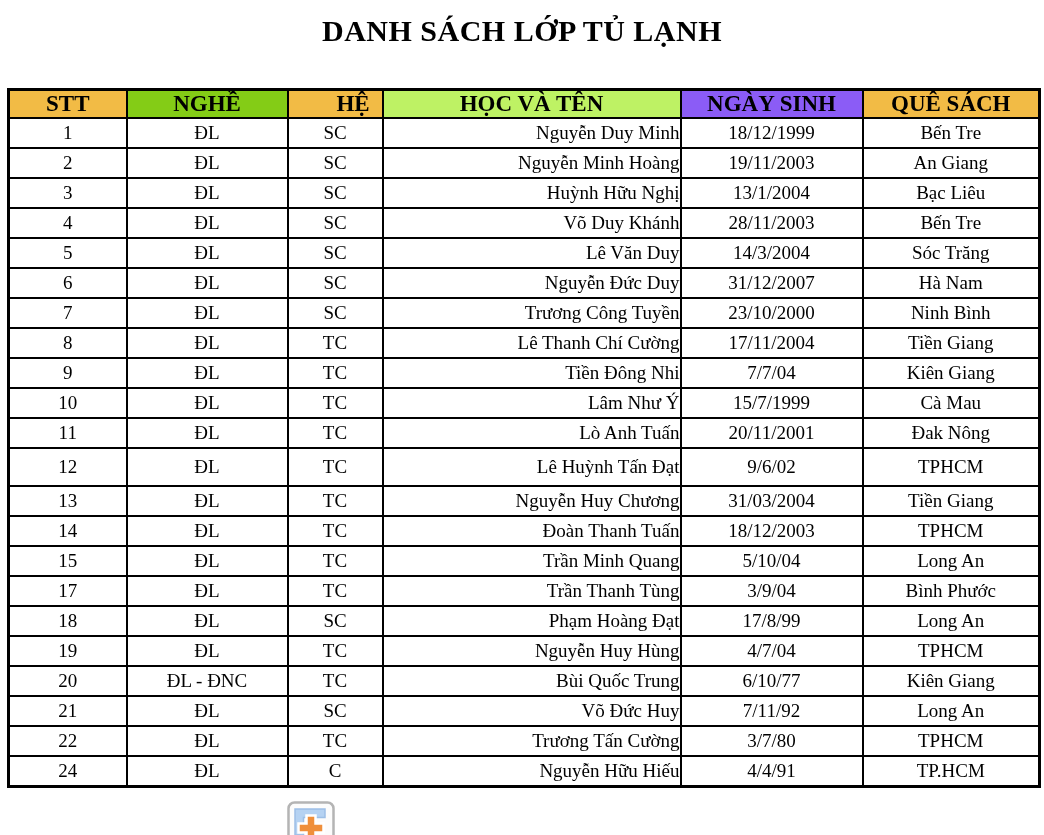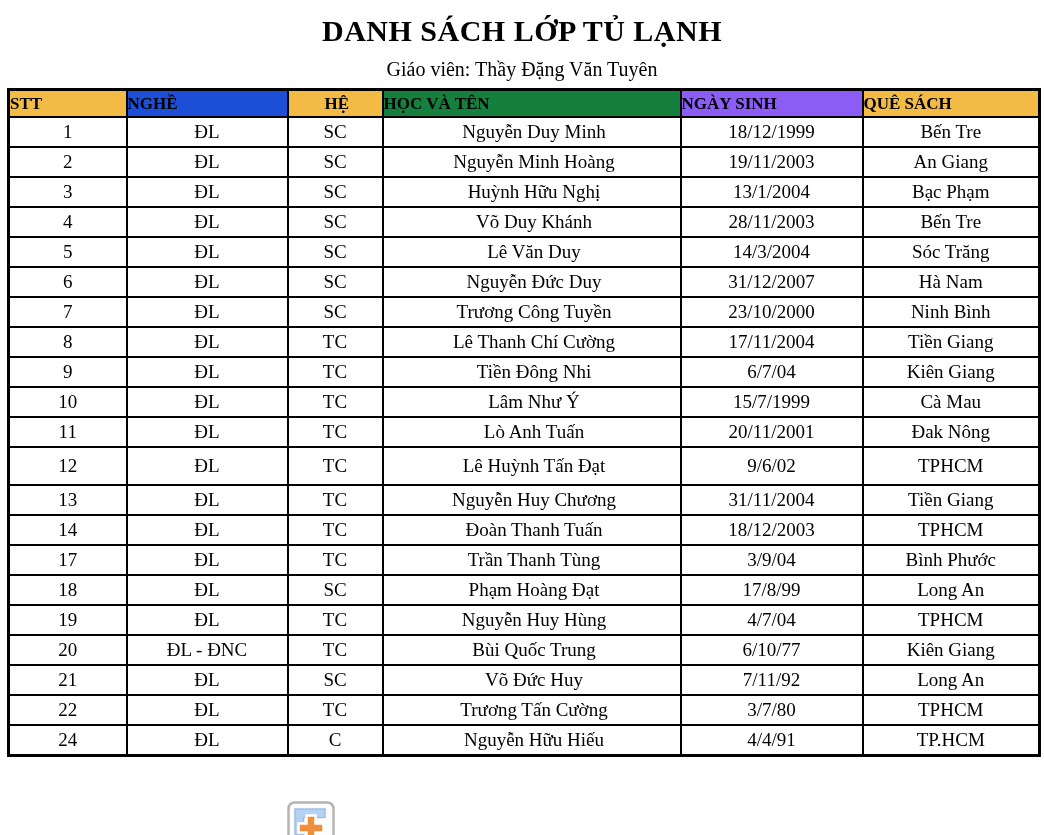--- a/index.html
+++ b/index.html
@@ -39,32 +39,32 @@
     border: 3px solid #000;
   }
   .class-table th, .class-table td {
     border: 2px solid #000;
     padding: 0;
     overflow: hidden;
     white-space: nowrap;
   }
   .class-table th {
     height: 25px;
-    font-size: 17px;
+    font-size: 23px;
     font-weight: bold;
-    text-align: left;
+    text-align: center;
   }
   .class-table td {
     height: 28px;
     font-size: 19px;
     text-align: center;
     vertical-align: middle;
   }
   .class-table td.c-name {
-    text-align: center;
+    text-align: right;
     padding-left: 5px;
   }
   .class-table tbody tr:nth-child(12) td { height: 36px; }
   col.w-stt  { width: 118px; }
   col.w-nghe { width: 161px; }
   col.w-he   { width: 95px; }
   col.w-name { width: 298px; }
   col.w-dob  { width: 182px; }
   col.w-que  { width: 177px; }
 
@@ -76,37 +76,36 @@
     height: 48px;
     cursor: pointer;
   }
 </style>
 </head>
 <body>
 
 <div class="page">
 
   <div class="title">DANH SÁCH LỚP TỦ LẠNH</div>
-  <div class="subtitle">Giáo viên: Thầy Đặng Văn Tuyên</div>
 
   <table class="class-table">
     <colgroup>
       <col class="w-stt">
         <col class="w-nghe">
         <col class="w-he">
       <col class="w-name">
         <col class="w-dob">
         <col class="w-que">
     </colgroup>
     <thead>
       <tr>
         <th style="background: rgb(242, 187, 69);">STT</th>
-        <th style="background: #1d4ed8;">NGHỀ</th>
+        <th style="background: #84cc16;">NGHỀ</th>
         <th style="background: rgb(242, 187, 69); padding-left: 36px;">HỆ</th>
-        <th style="background: #15803d;">HỌC VÀ TÊN</th>
+        <th style="background: #bef264;">HỌC VÀ TÊN</th>
         <th style="background: #8b5cf6;">NGÀY SINH</th>
         <th style="background: rgb(242, 187, 69);">QUÊ SÁCH</th>
       </tr>
     </thead>
     <tbody>
         <tr>
       <td class="c-stt">1</td>
       <td class="c-nghe">ĐL</td>
       <td class="c-he">SC</td>
       <td class="c-name">Nguyễn Duy Minh</td>
@@ -120,21 +119,21 @@
       <td class="c-name">Nguyễn Minh Hoàng</td>
       <td class="c-dob">19/11/2003</td>
       <td class="c-que">An Giang</td>
     </tr>
         <tr>
       <td class="c-stt">3</td>
       <td class="c-nghe">ĐL</td>
       <td class="c-he">SC</td>
       <td class="c-name">Huỳnh Hữu Nghị</td>
       <td class="c-dob">13/1/2004</td>
-      <td class="c-que">Bạc Phạm</td>
+      <td class="c-que">Bạc Liêu</td>
     </tr>
         <tr>
       <td class="c-stt">4</td>
       <td class="c-nghe">ĐL</td>
       <td class="c-he">SC</td>
       <td class="c-name">Võ Duy Khánh</td>
       <td class="c-dob">28/11/2003</td>
       <td class="c-que">Bến Tre</td>
     </tr>
         <tr>
@@ -167,21 +166,21 @@
       <td class="c-he">TC</td>
       <td class="c-name">Lê Thanh Chí Cường</td>
       <td class="c-dob">17/11/2004</td>
       <td class="c-que">Tiền Giang</td>
     </tr>
         <tr>
       <td class="c-stt">9</td>
       <td class="c-nghe">ĐL</td>
       <td class="c-he">TC</td>
       <td class="c-name">Tiền Đông Nhi</td>
-      <td class="c-dob">6/7/04</td>
+      <td class="c-dob">7/7/04</td>
       <td class="c-que">Kiên Giang</td>
     </tr>
         <tr>
       <td class="c-stt">10</td>
       <td class="c-nghe">ĐL</td>
       <td class="c-he">TC</td>
       <td class="c-name">Lâm Như Ý</td>
       <td class="c-dob">15/7/1999</td>
       <td class="c-que">Cà Mau</td>
     </tr>
@@ -199,30 +198,38 @@
       <td class="c-he">TC</td>
       <td class="c-name">Lê Huỳnh Tấn Đạt</td>
       <td class="c-dob">9/6/02</td>
       <td class="c-que">TPHCM</td>
     </tr>
         <tr>
       <td class="c-stt">13</td>
       <td class="c-nghe">ĐL</td>
       <td class="c-he">TC</td>
       <td class="c-name">Nguyễn Huy Chương</td>
-      <td class="c-dob">31/11/2004</td>
+      <td class="c-dob">31/03/2004</td>
       <td class="c-que">Tiền Giang</td>
     </tr>
         <tr>
       <td class="c-stt">14</td>
       <td class="c-nghe">ĐL</td>
       <td class="c-he">TC</td>
       <td class="c-name">Đoàn Thanh Tuấn</td>
       <td class="c-dob">18/12/2003</td>
       <td class="c-que">TPHCM</td>
+    </tr>
+        <tr>
+      <td class="c-stt">15</td>
+      <td class="c-nghe">ĐL</td>
+      <td class="c-he">TC</td>
+      <td class="c-name">Trần Minh Quang</td>
+      <td class="c-dob">5/10/04</td>
+      <td class="c-que">Long An</td>
     </tr>
         <tr>
       <td class="c-stt">17</td>
       <td class="c-nghe">ĐL</td>
       <td class="c-he">TC</td>
       <td class="c-name">Trần Thanh Tùng</td>
       <td class="c-dob">3/9/04</td>
       <td class="c-que">Bình Phước</td>
     </tr>
         <tr>

